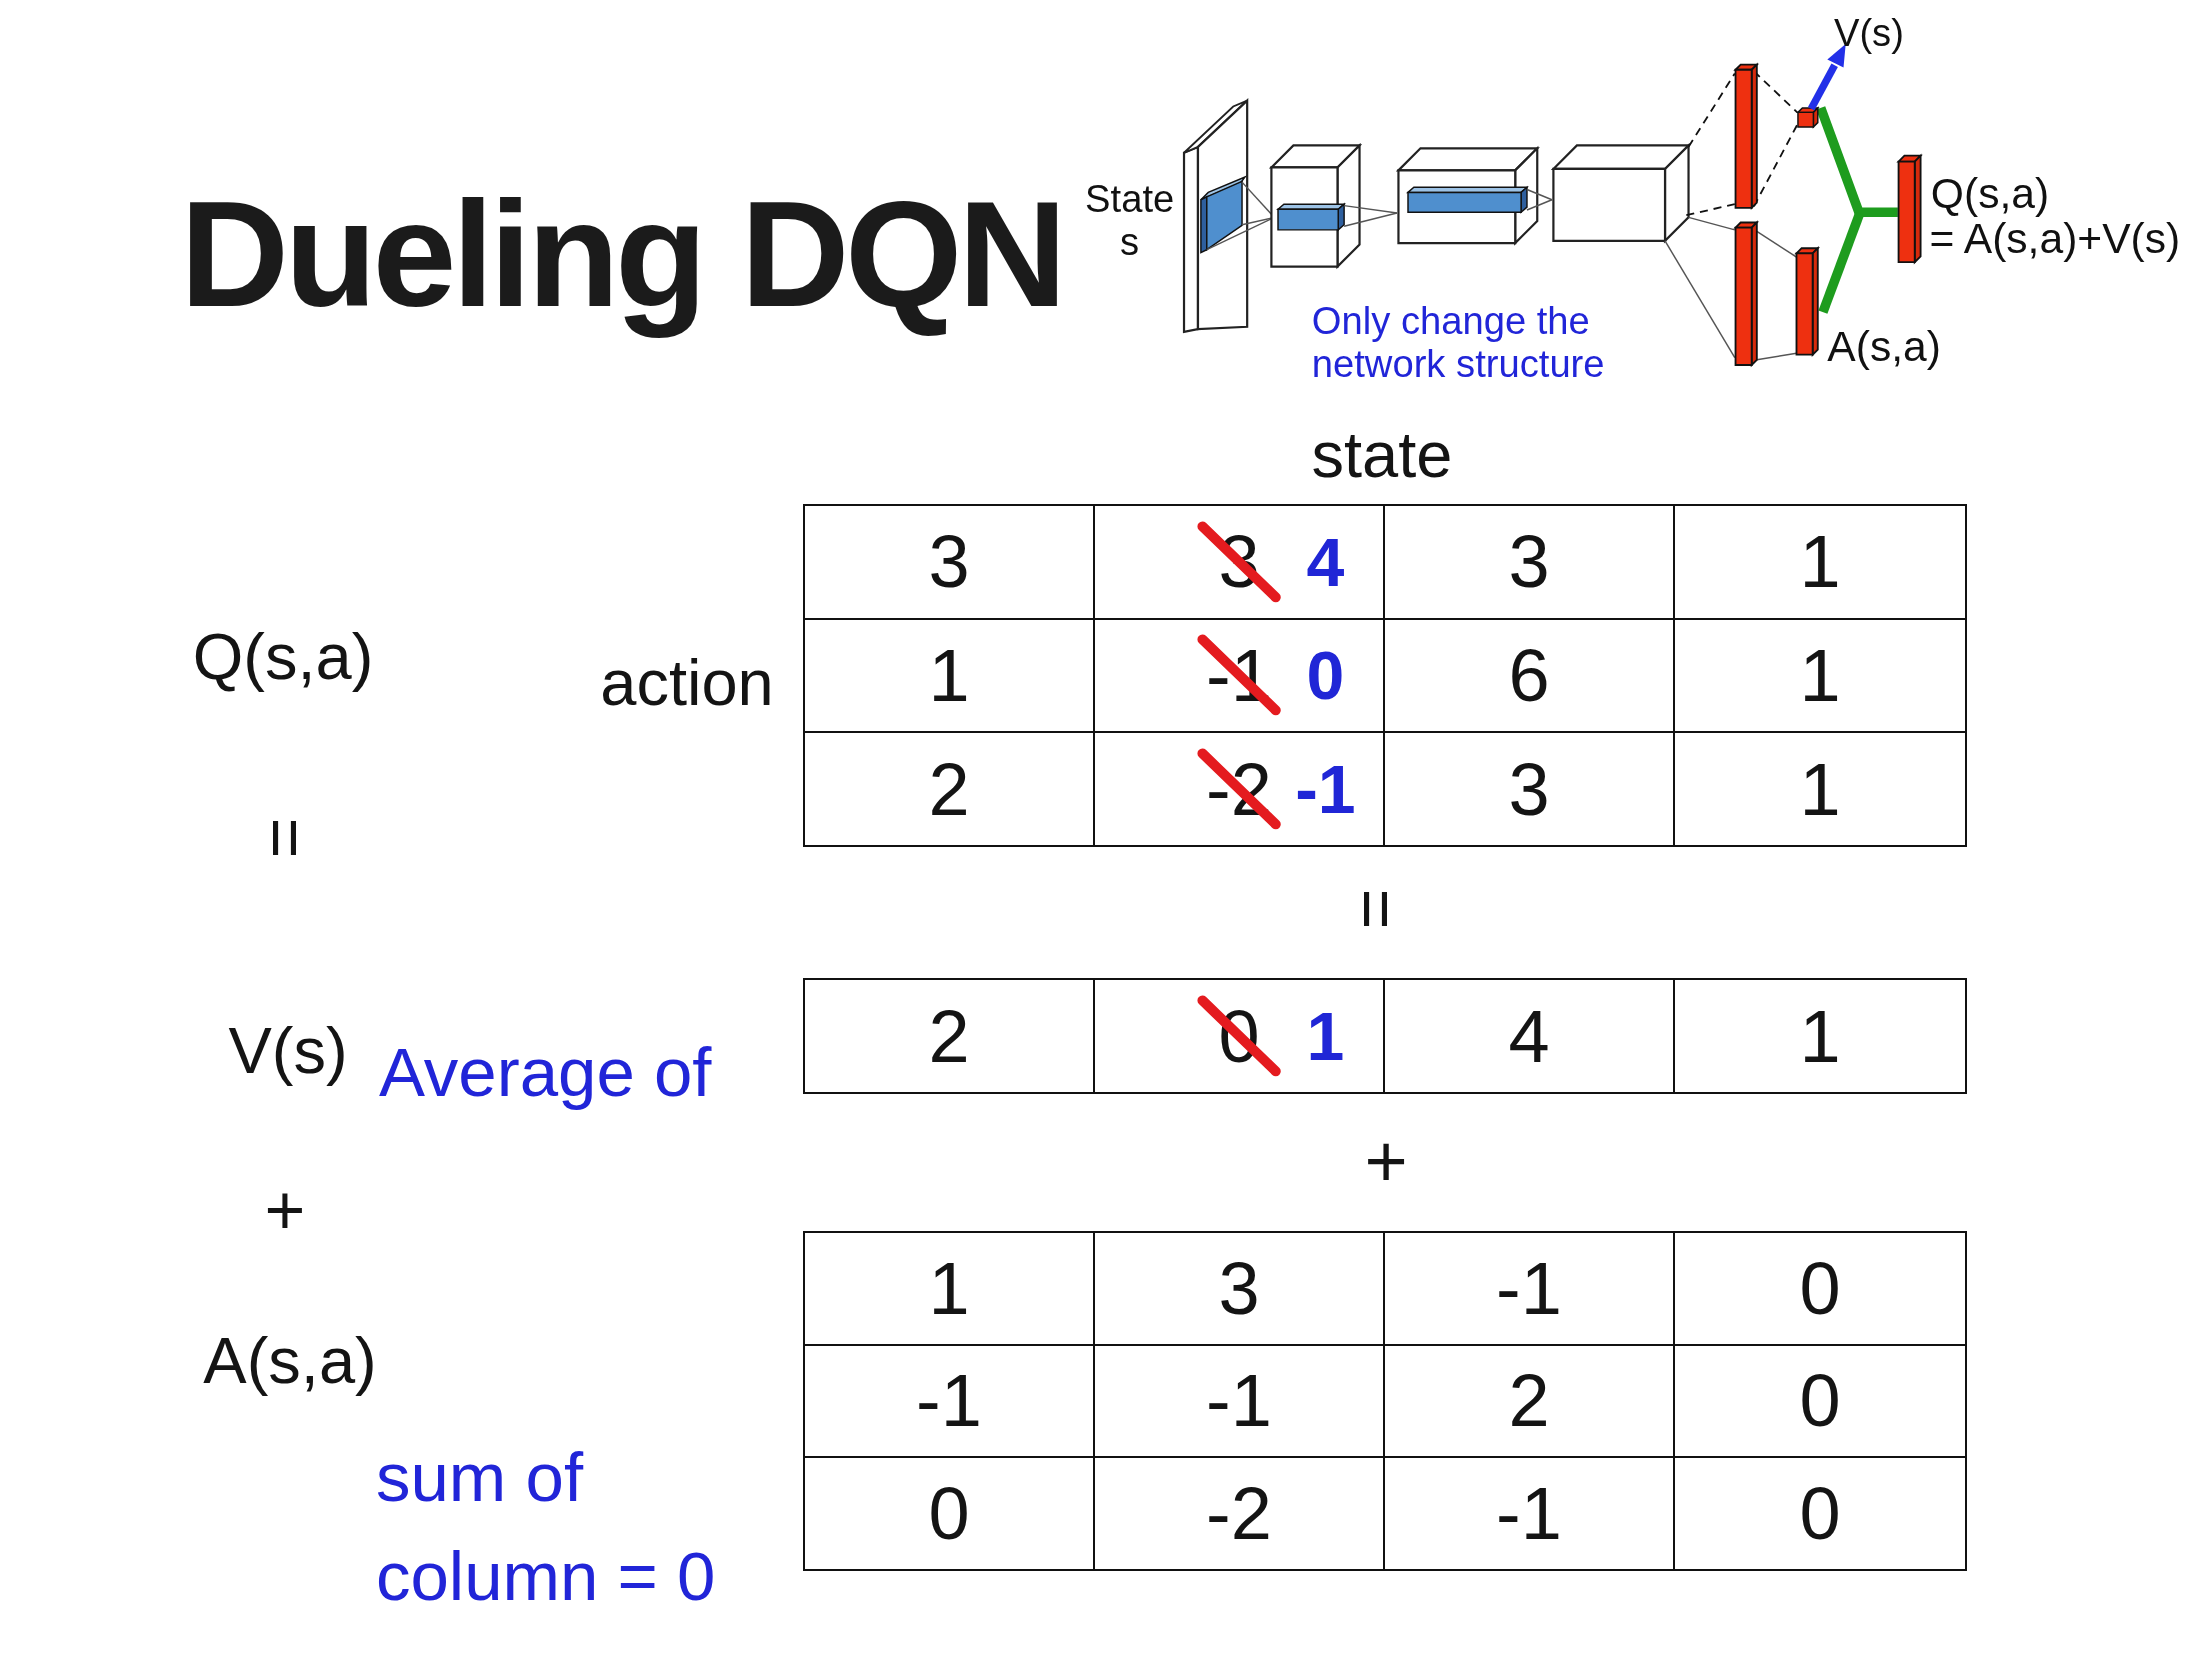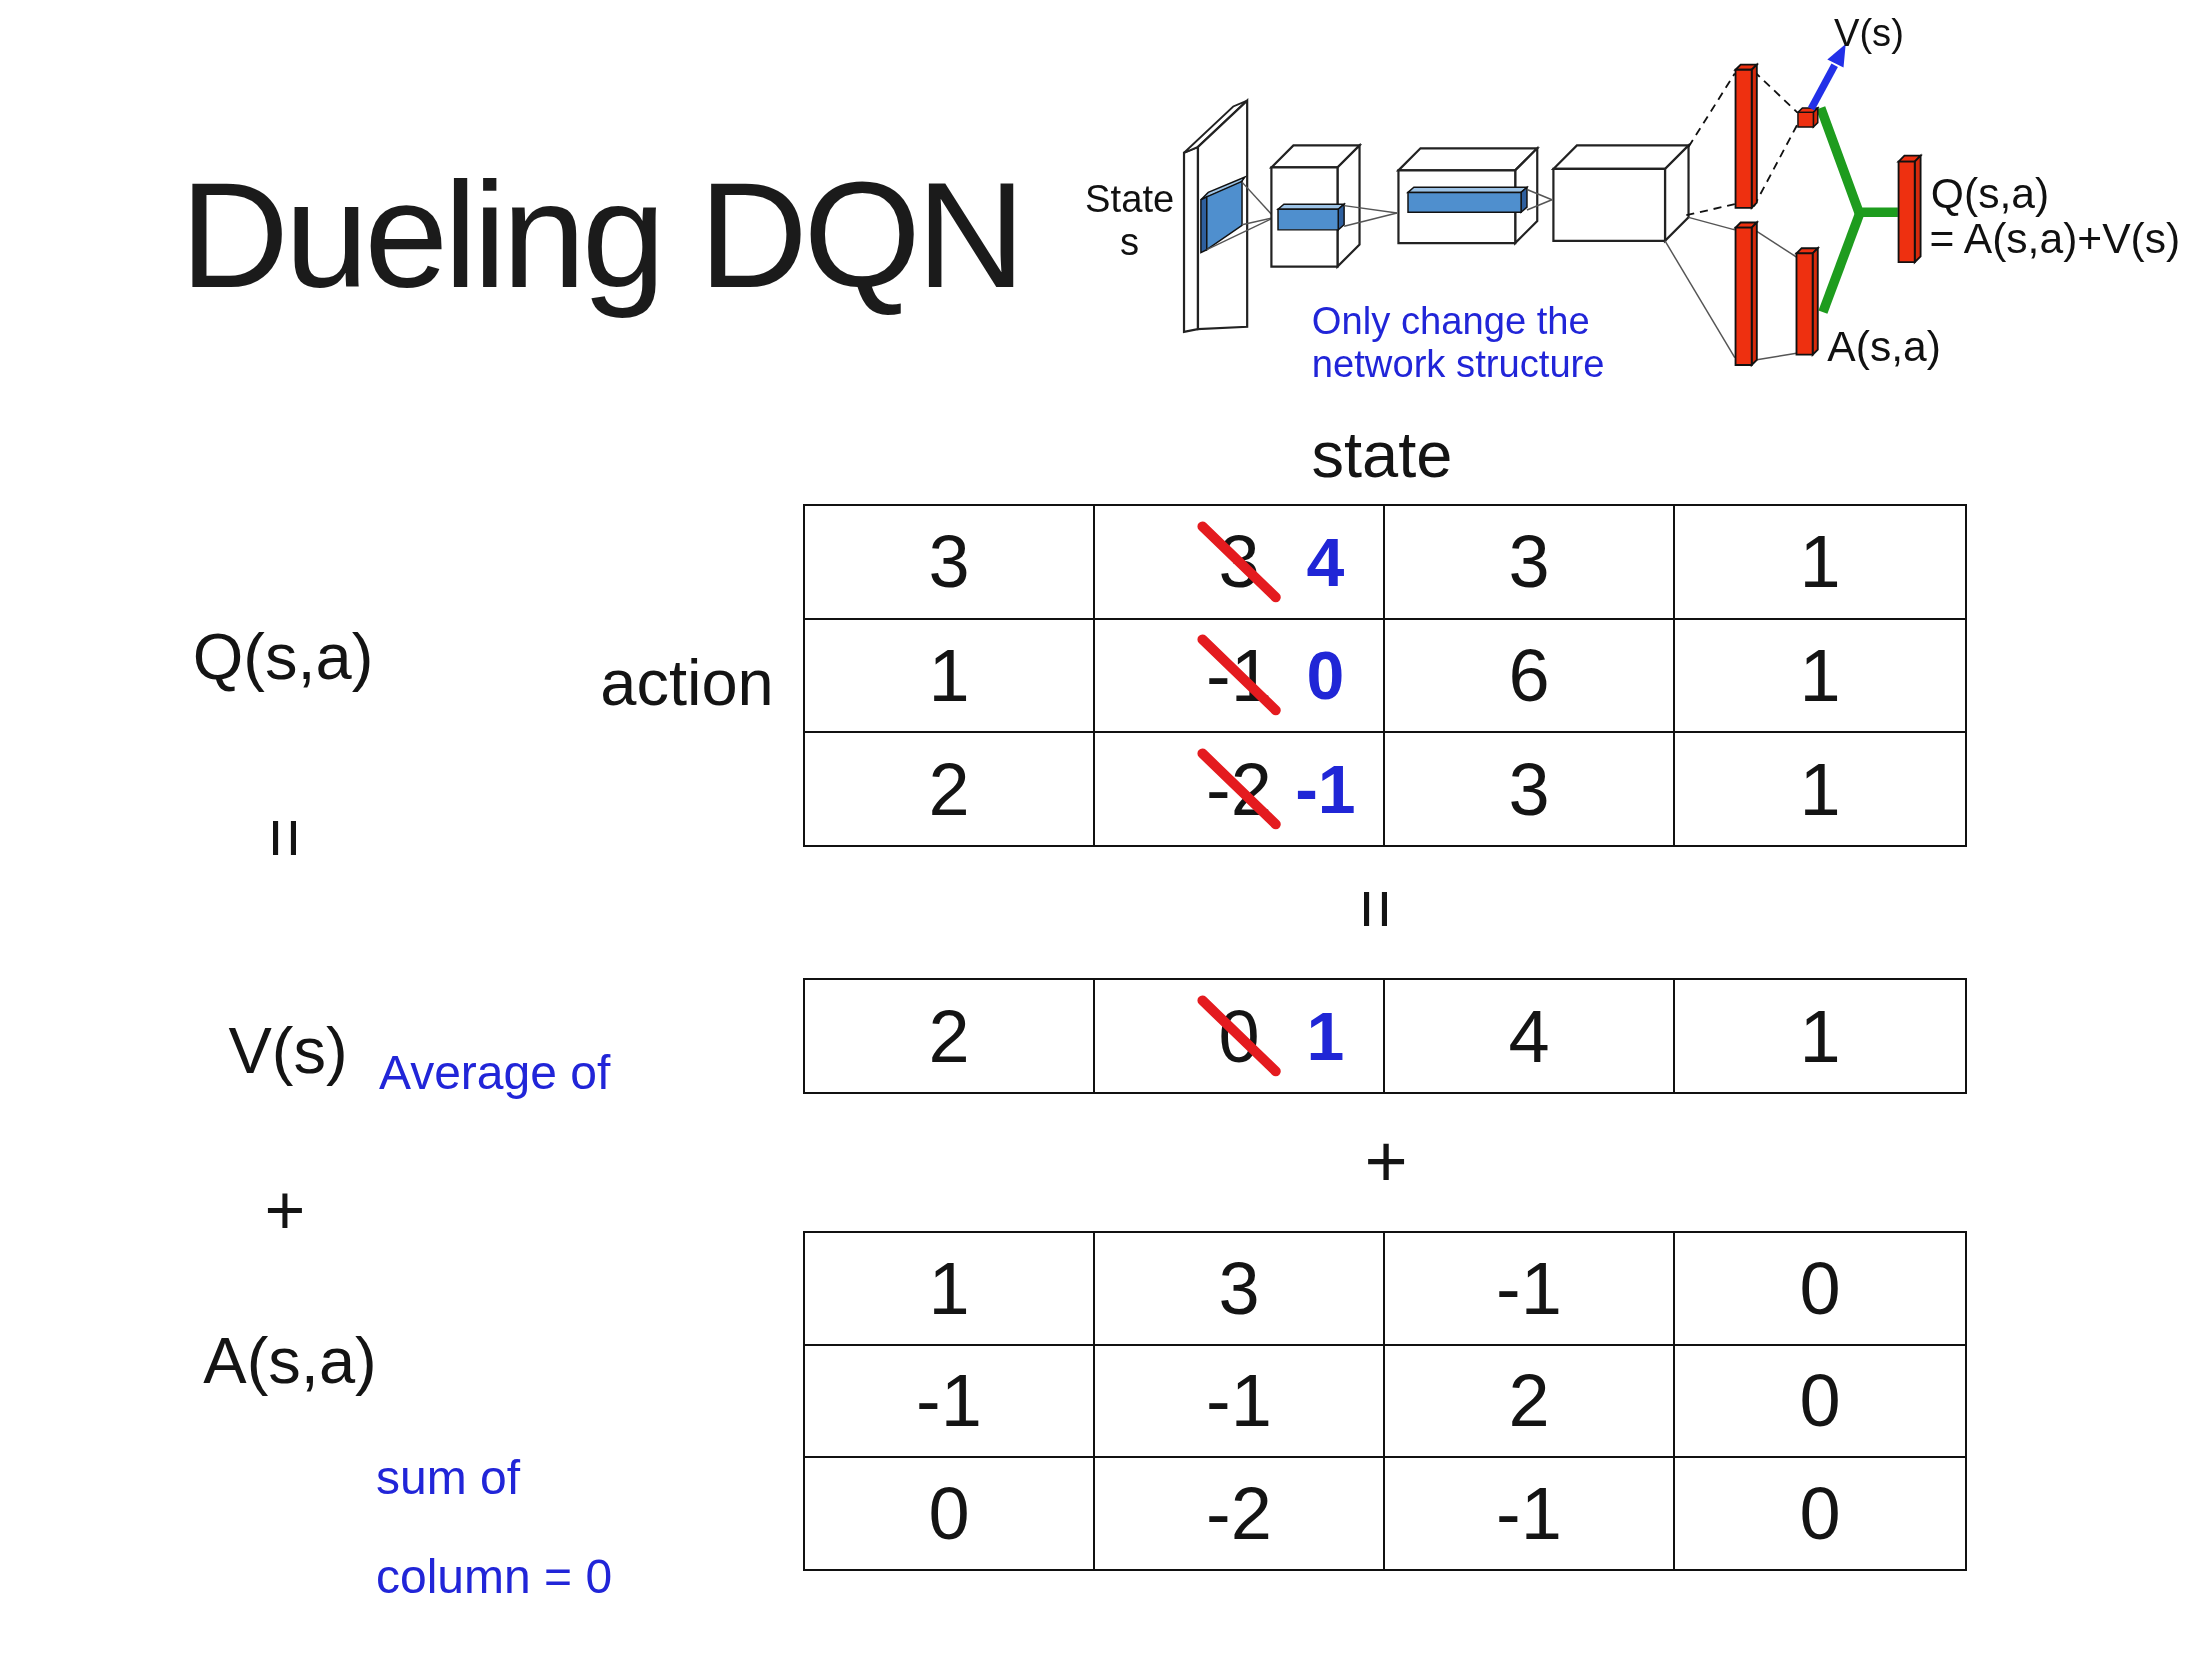--- a/index.html
+++ b/index.html
@@ -3,28 +3,28 @@
 <meta charset="utf-8">
 <style>
   html,body{margin:0;padding:0;background:#ffffff;}
   #slide{
     position:relative;width:2205px;height:1654px;background:#ffffff;overflow:hidden;
     font-family:"Liberation Sans",sans-serif;color:#141414;
   }
   .abs{position:absolute;}
   .ctr{transform:translate(-50%,-50%);white-space:nowrap;}
   #title{
-    left:180px;top:156px;font-size:151px;font-weight:400;letter-spacing:-4.4px;
+    left:180px;top:175px;font-size:151px;font-weight:700;letter-spacing:-4.4px;
     color:#1b1b1b;white-space:nowrap;line-height:1.05;
   }
   .mathlabel{font-size:65px;color:#141414;}
   .oplabel{font-size:70px;color:#141414;}
   .rot90{transform:translate(-50%,-50%) rotate(90deg);}
   .axislabel{font-size:65px;color:#141414;}
-  .bluenote{font-size:48px;line-height:99px;color:#2125D8;white-space:nowrap;}
+  .bluenote{font-size:69px;line-height:99px;color:#2125D8;white-space:nowrap;}
   .mtable{
     position:absolute;display:grid;grid-template-columns:repeat(4,1fr);
     border:2.9px solid #111;box-sizing:border-box;background:#fff;
   }
   .mcell{
     position:relative;display:flex;align-items:center;justify-content:center;
     border-right:2.2px solid #111;border-bottom:2.9px solid #111;
     font-size:74px;color:#141414;
   }
   .mcell.lastcol{border-right:none;}

